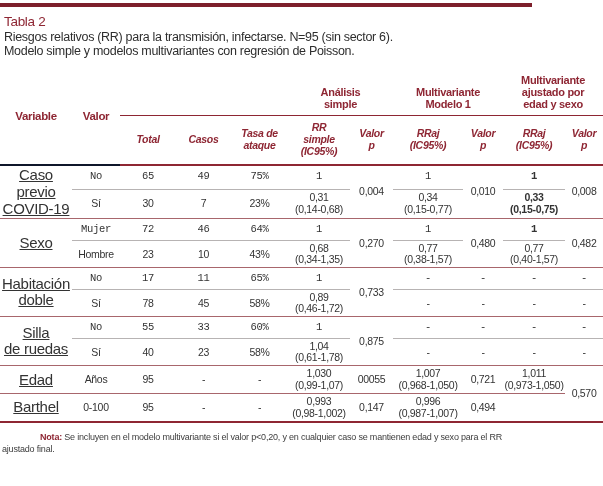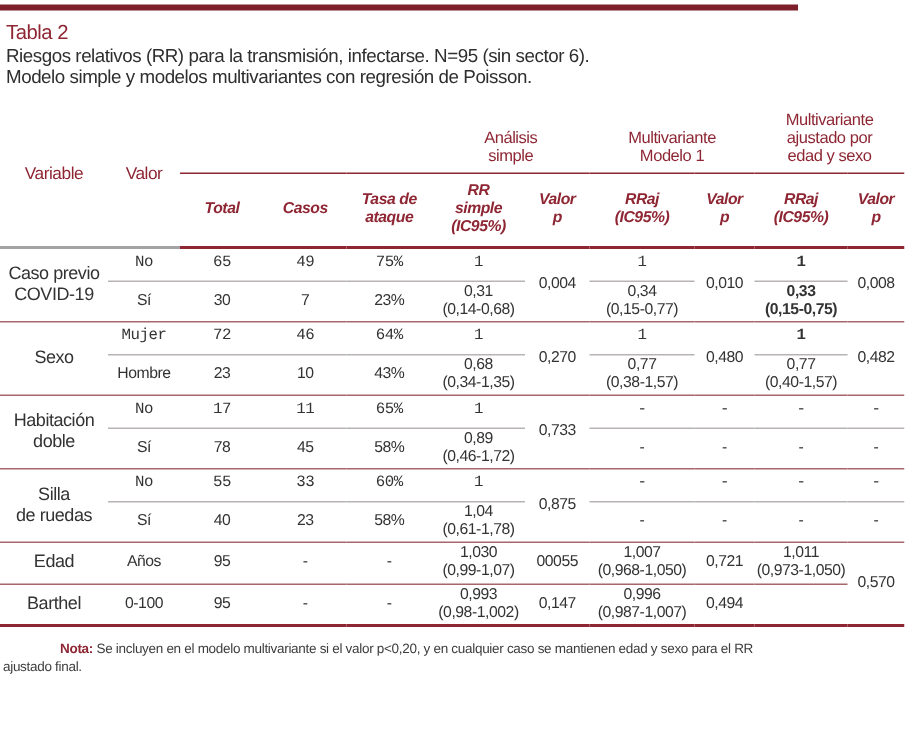--- a/index.html
+++ b/index.html
@@ -18,29 +18,29 @@
     border-bottom:2px solid #8e2633;
     margin-top:4px;
   }
   th,td{
     text-align:center;vertical-align:middle;
     padding:1px 0;white-space:pre-line;line-height:1.12;
     font-size:10.5px;font-weight:normal;
   }
   tr.h1{height:46px;}
   tr.h2{height:50px;}
-  th.vh{color:#8e2633;font-weight:normal;font-size:11.5px;border-bottom:2px solid #a3a3a3;}
-  th.gh{color:#8e2633;font-weight:normal;font-size:11px;border-bottom:1px solid #8e2633;vertical-align:bottom;padding-bottom:4px;}
+  th.vh{color:#8e2633;font-weight:bold;font-size:11.5px;border-bottom:2px solid #0f172a;}
+  th.gh{color:#8e2633;font-weight:bold;font-size:11px;border-bottom:1px solid #8e2633;vertical-align:bottom;padding-bottom:4px;}
   th.sh{color:#8e2633;font-weight:bold;font-style:italic;font-size:10.5px;border-bottom:2px solid #8e2633;}
   tr.r0{height:22px;}
   tr.r1{height:27px;}
   tr.single{height:28px;}
   tr.gs>td{border-top:1px solid #a8666c;}
   td.sd{border-bottom:1px solid #b7b3b3;font-family:Liberation Mono, monospace;}
-  td.var{font-size:12px;color:#333;}
+  td.var{font-size:15px;color:#333;text-decoration:underline;}
   td.b{font-weight:bold;}
   .footnote{
     margin:8px 2px 0 2px;font-size:9px;color:#3d3d3d;
     line-height:1.35;letter-spacing:-0.2px;
   }
   .nota{color:#8e2633;font-weight:bold;margin-left:38px;}
 </style>
 </head>
 <body>
 

